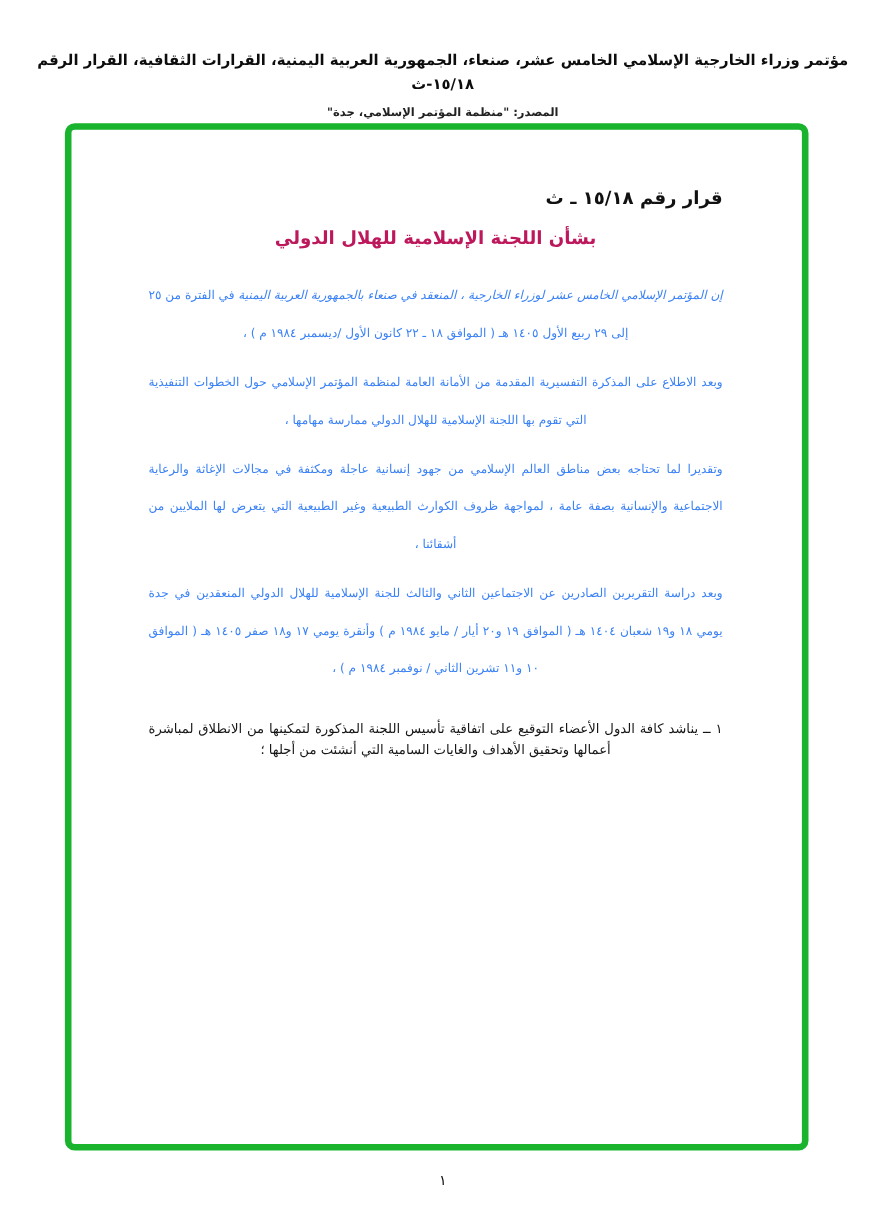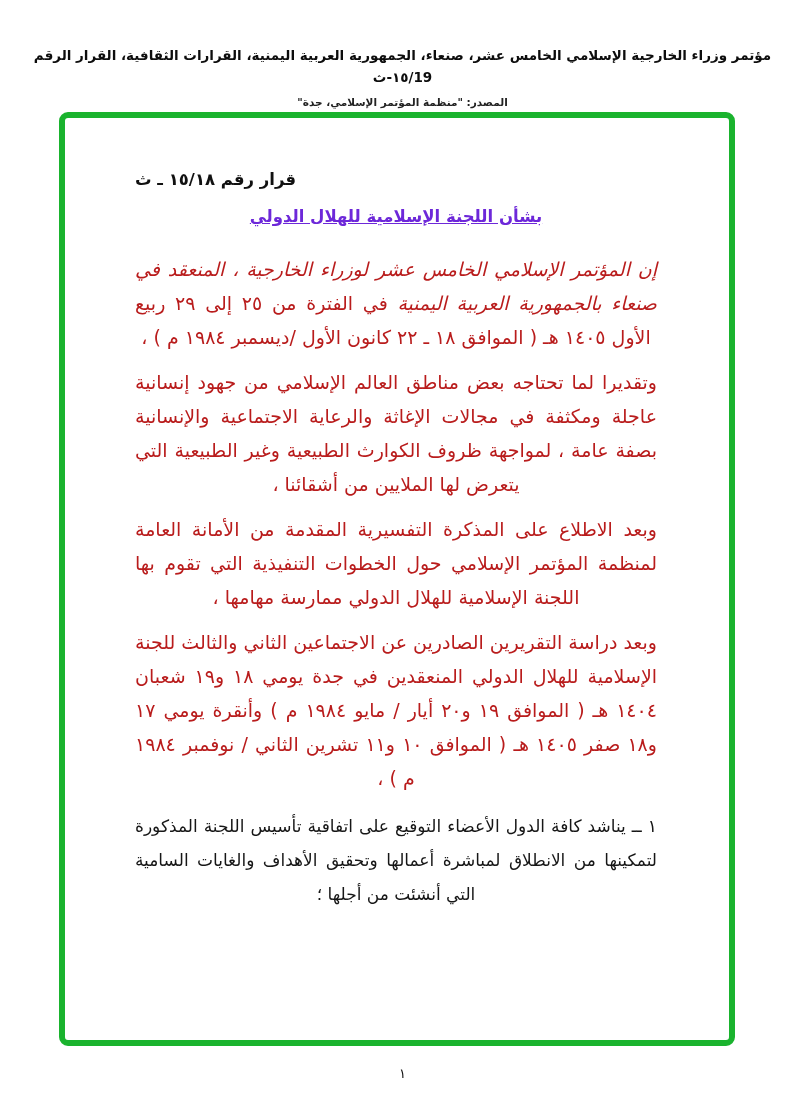--- a/index.html
+++ b/index.html
@@ -44,84 +44,83 @@
     height: 922px;
     border: 6px solid #1ab32e;
     border-radius: 9px;
     background: #ffffff;
   }
   .doc-content {
     direction: rtl;
     padding: 52px 72px 0 70px;
   }
   .doc-title {
-    text-align: left;
+    text-align: right;
     font-weight: bold;
     font-size: 16.5px;
     color: #111111;
     margin: 0 0 18px 0;
   }
   .doc-subtitle {
     text-align: center;
     font-weight: bold;
     font-size: 16.5px;
-    color: #6d28d9;
+    color: #be185d;
     margin: 0 0 26px 0;
-    text-decoration: underline;
   }
   .doc-body p.para {
-    font-size: 19px;
+    font-size: 11px;
     line-height: 34px;
     text-align: justify;
     text-align-last: center;
     margin: 0 0 11px 0;
-    color: #b91c1c;
+    color: #3b82f6;
   }
   .doc-body p.para .lead {
     font-style: italic;
   }
   .doc-body p.item {
-    font-size: 17px;
-    line-height: 34px;
+    font-size: 12px;
+    line-height: 19px;
     text-align: justify;
     text-align-last: center;
-    margin: 14px 0 0 0;
+    margin: 28px 0 0 0;
     color: #161616;
   }
   .item .item-number {
     font-weight: normal;
   }
   .page-number {
     position: absolute;
     left: 0;
     right: 0;
     top: 1066px;
     text-align: center;
     font-size: 13px;
     color: #111111;
     direction: rtl;
   }
 </style>
 </head>
 <body>
 
 <div class="page-header">
-  <div class="main-line">مؤتمر وزراء الخارجية الإسلامي الخامس عشر، صنعاء، الجمهورية العربية اليمنية، القرارات الثقافية، القرار الرقم ١٥/19-ث</div>
+  <div class="main-line">مؤتمر وزراء الخارجية الإسلامي الخامس عشر، صنعاء، الجمهورية العربية اليمنية، القرارات الثقافية، القرار الرقم ١٥/١٨-ث</div>
   <div class="source-line">المصدر:  "منظمة المؤتمر الإسلامي، جدة"</div>
 </div>
 
 <div class="doc-frame">
   <div class="doc-content">
     <div class="doc-title">قرار رقم ١٥/١٨ ـ ث</div>
     <div class="doc-subtitle">بشأن اللجنة الإسلامية للهلال الدولي</div>
 
     <div class="doc-body">
       <p class="para"><span class="lead">إن المؤتمر الإسلامي الخامس عشر لوزراء الخارجية ، المنعقد في صنعاء بالجمهورية العربية اليمنية</span><span> في الفترة من ٢٥ إلى ٢٩ ربيع الأول ١٤٠٥ هـ ( الموافق ١٨ ـ ٢٢ كانون الأول /ديسمبر ١٩٨٤ م ) ،</span></p>
+      <p class="para"><span>وبعد الاطلاع على المذكرة التفسيرية المقدمة من الأمانة العامة لمنظمة المؤتمر الإسلامي حول الخطوات التنفيذية التي تقوم بها اللجنة الإسلامية للهلال الدولي ممارسة مهامها ،</span></p>
       <p class="para"><span>وتقديرا لما تحتاجه بعض مناطق العالم الإسلامي من جهود إنسانية عاجلة ومكثفة في مجالات الإغاثة والرعاية الاجتماعية والإنسانية بصفة عامة ، لمواجهة ظروف الكوارث الطبيعية وغير الطبيعية التي يتعرض لها الملايين من أشقائنا ،</span></p>
-      <p class="para"><span>وبعد الاطلاع على المذكرة التفسيرية المقدمة من الأمانة العامة لمنظمة المؤتمر الإسلامي حول الخطوات التنفيذية التي تقوم بها اللجنة الإسلامية للهلال الدولي ممارسة مهامها ،</span></p>
       <p class="para"><span>وبعد دراسة التقريرين الصادرين عن الاجتماعين الثاني والثالث للجنة الإسلامية للهلال الدولي المنعقدين في جدة يومي ١٨ و١٩ شعبان ١٤٠٤ هـ ( الموافق ١٩ و٢٠ أيار / مايو ١٩٨٤ م ) وأنقرة يومي ١٧ و١٨ صفر ١٤٠٥ هـ ( الموافق ١٠ و١١ تشرين الثاني / نوفمبر ١٩٨٤ م ) ،</span></p>
 
       <p class="item"><span class="item-number">١ ــ</span><span> يناشد كافة الدول الأعضاء التوقيع على اتفاقية تأسيس اللجنة المذكورة لتمكينها من الانطلاق لمباشرة أعمالها وتحقيق الأهداف والغايات السامية التي أنشئت من أجلها ؛</span></p>
 
     </div>
   </div>
 </div>
 
 <div class="page-number">١</div>
 

